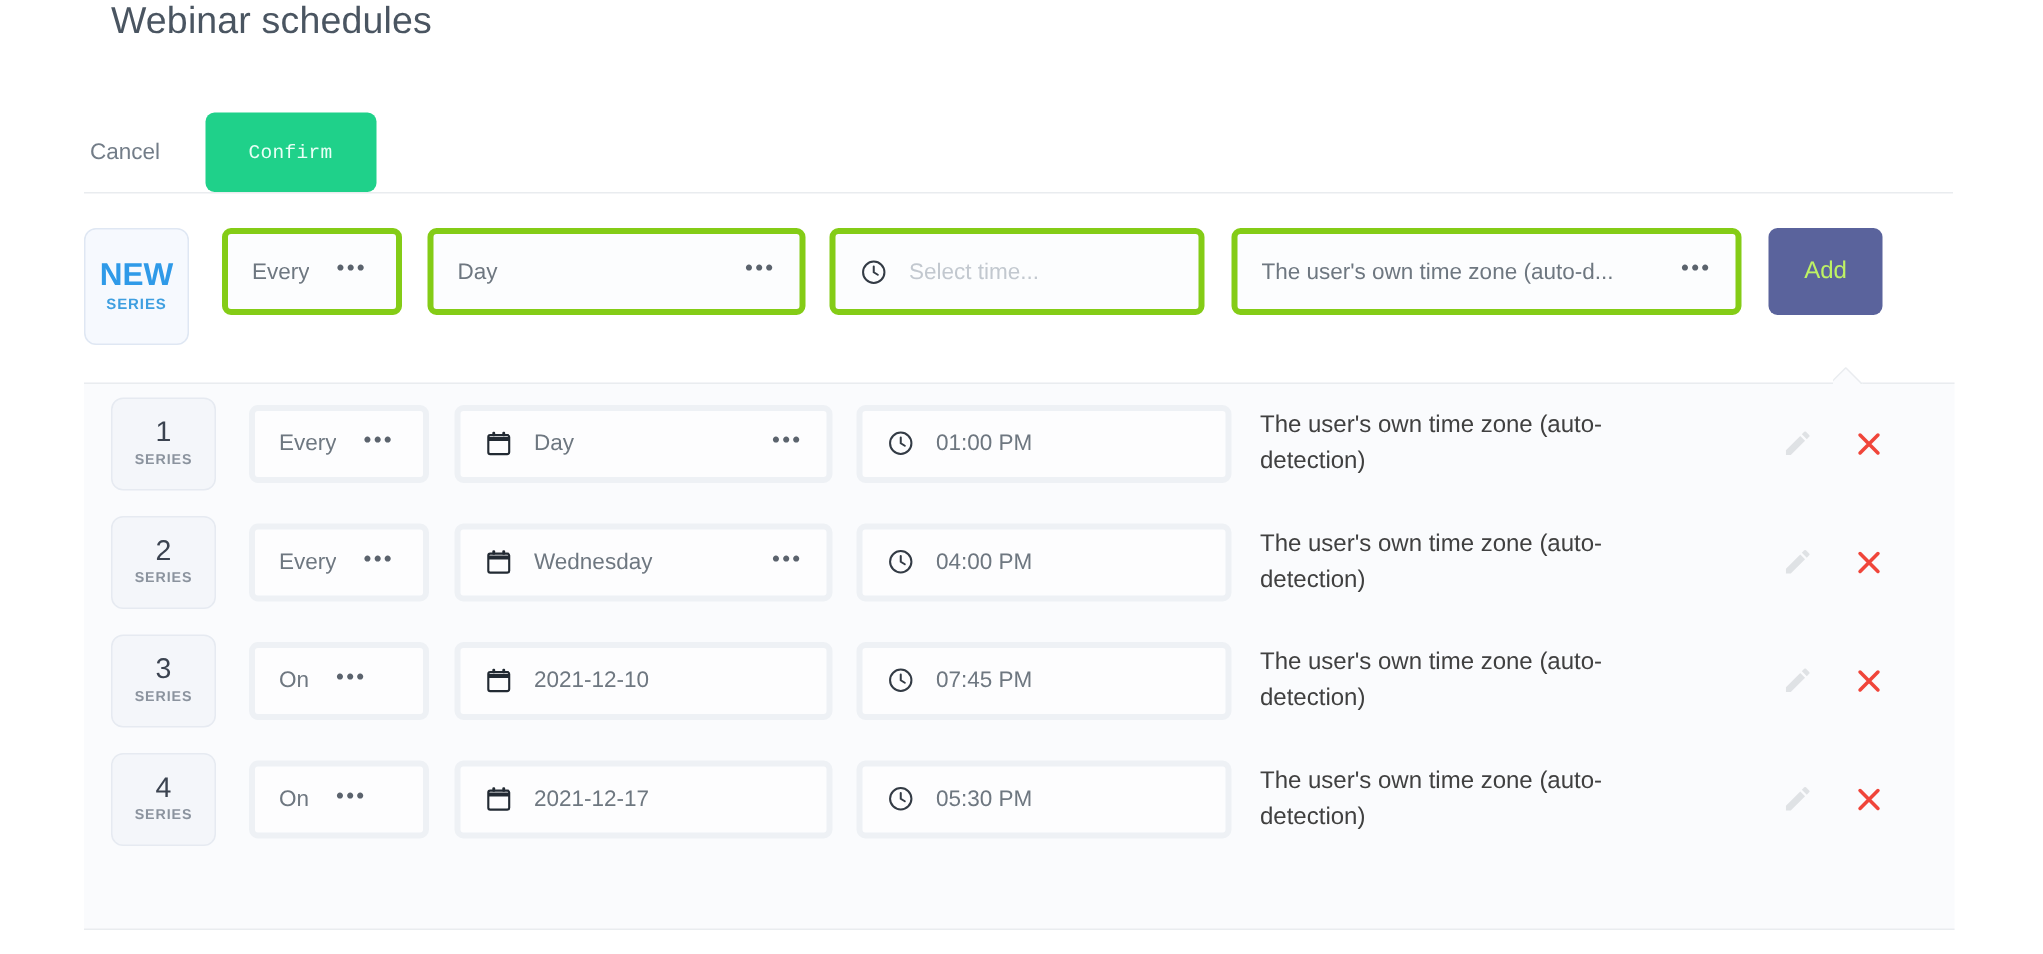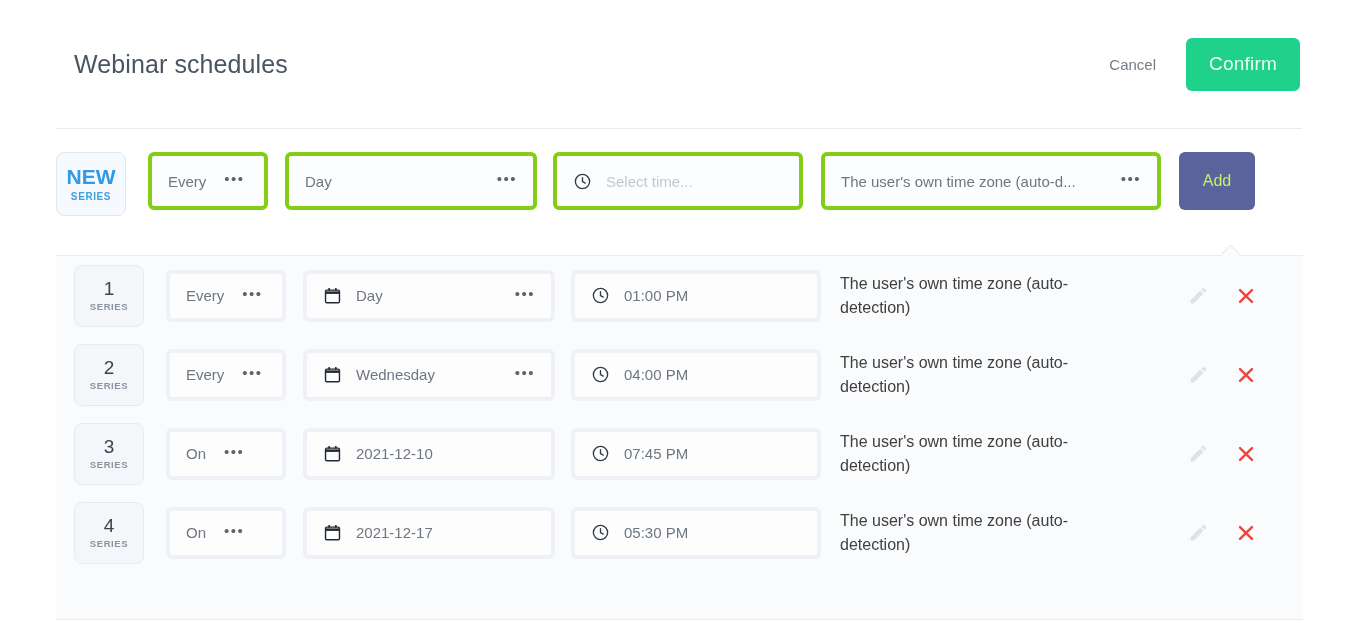--- a/index.html
+++ b/index.html
@@ -9,44 +9,44 @@
     font-family: "Liberation Sans", sans-serif;
     overflow: hidden;
   }
 
   .page { position: relative; width: 1362px; height: 636px; background:#fff; }
 
   
   .header {
     position: absolute; left: 56px; top: 0; width: 1246px; height: 129px;
     border-bottom: 1px solid #e9ecef;
-    display: flex; align-items: center; justify-content: space-between;
+    display: flex; align-items: flex-start; justify-content: space-between; flex-direction: column;
   }
   .page-title {
     font-size: 25px; font-weight: 400; color: #4a5561;
     letter-spacing: .1px; padding-left: 18px;
   }
   .header-actions { display: flex; align-items: center; gap: 26px; padding-right: 2px; }
   .cancel-btn {
     background: none; border: none; cursor: pointer;
     font-family: inherit; font-size: 15px; color: #737d88; padding: 6px 4px;
   }
   .confirm-btn {
     background: #1fd18a; border: none; border-radius: 6px; cursor: pointer;
-    font-family: Liberation Sans, sans-serif; font-size: 19px; color: #eafff6;
+    font-family: Liberation Mono, monospace; font-size: 13px; color: #eafff6;
     width: 114px; height: 53px; letter-spacing: .2px;
   }
 
   
   .new-row {
     position: absolute; left: 56px; top: 152px; width: 1248px; height: 82px;
     display: flex; align-items: flex-start;
   }
   .badge {
-    width: 70px; height: 64px; border: 1px solid #e3e8ef; border-radius: 8px;
+    width: 70px; height: 78px; border: 1px solid #e3e8ef; border-radius: 8px;
     background: #f8fafc; display: flex; flex-direction: column;
     align-items: center; justify-content: center; cursor: pointer; flex: none;
   }
   .badge.new { background:#f6f9fe; border-color:#dfe7f3; }
   .badge-num { font-size: 21px; font-weight: 700; color: #2f9ae8; line-height: 1.05; }
   .badge-sub { font-size: 10px; font-weight: 700; color: #3f9fe0; letter-spacing: .6px; margin-top: 3px; }
 
   .field {
     height: 58px; border: 4px solid #84cc16; border-radius: 6px; background: #fcfdfe;
     display: flex; align-items: center; padding: 0 16px; cursor: pointer;

